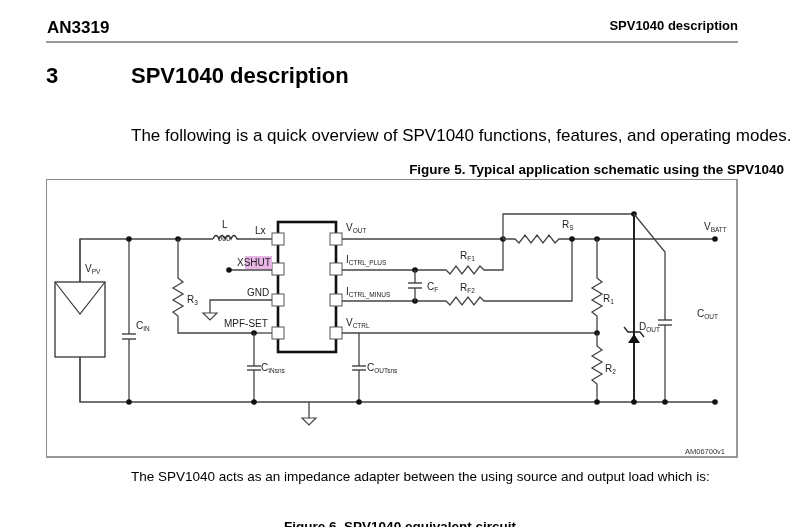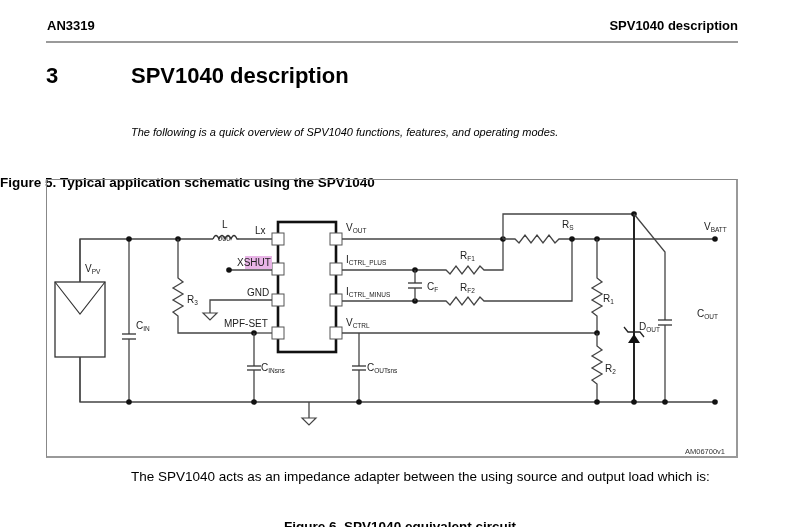--- a/index.html
+++ b/index.html
@@ -1,23 +1,23 @@
 <!DOCTYPE html>
 <html><head>
 <meta charset="utf-8">
 <style>
   html, body { margin:0; padding:0; background:#ffffff; }
   body { width:800px; height:527px; position:relative; overflow:hidden; font-family:"Liberation Sans", sans-serif; color:#000; }
-  .hdr-left { position:absolute; left:47px; top:18px; font-size:13px; font-weight:bold; }
+  .hdr-left { position:absolute; left:47px; top:18px; font-size:17px; font-weight:bold; }
   .hdr-right { position:absolute; right:62px; top:18px; font-size:13px; font-weight:bold; }
   .hdr-rule { position:absolute; left:46px; top:41px; width:692px; height:2px; background:#9a9a9a; }
   .sec-num { position:absolute; left:46px; top:63px; font-size:22px; font-weight:bold; }
   .sec-title { position:absolute; left:131px; top:63px; font-size:22px; font-weight:bold; }
-  .para1 { position:absolute; left:131px; top:126px; font-size:11px;font-style:italic; }
-  .fig-cap { position:absolute; left:0; width:784px; top:162px; text-align:left; font-size:13.5px; font-weight:bold;margin-top:13px; }
+  .para1 { position:absolute; left:131px; top:126px; font-size:17px; }
+  .fig-cap { position:absolute; left:0; width:784px; top:162px; text-align:right; font-size:13.5px; font-weight:bold; }
   .fig-box { position:absolute; left:46px; top:179px; width:692px; height:279px; border:1px solid #888; border-right:2px solid #999; border-bottom:2px solid #999; box-sizing:border-box; }
   svg.schem { position:absolute; left:0; top:0; }
   .para2 { position:absolute; left:131px; top:468px; font-size:13.5px; line-height:18px; width:620px; }
   .fig-cap2 { position:absolute; left:0; width:800px; top:519px; text-align:center; font-size:13.5px; font-weight:bold; }
   .lbl { font-family:"Liberation Sans", sans-serif; font-size:10px; fill:#222; }
   .sub { font-size:6.5px; }
   .small { font-size:7.5px; fill:#333; }
   .w { stroke:#444; stroke-width:1.3; fill:none; }
   .wt { stroke:#222; stroke-width:2; fill:none; }
   .dot { fill:#111; }

